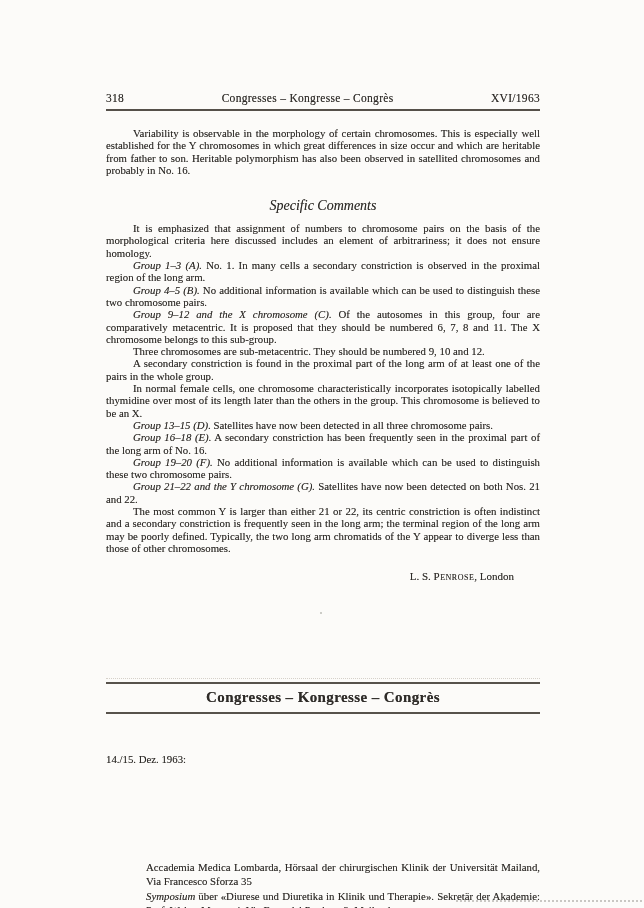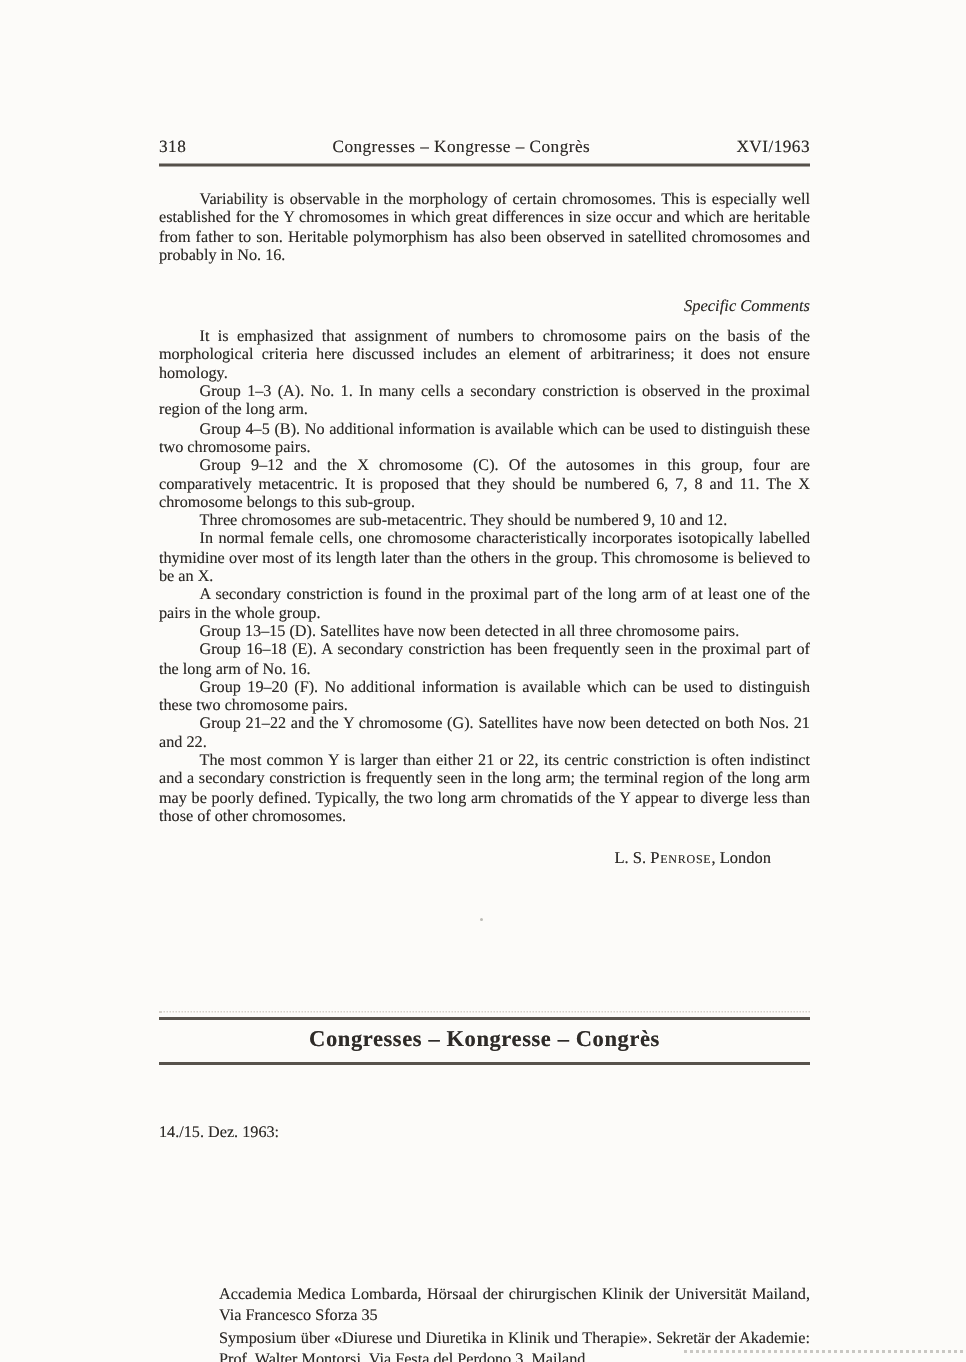--- a/index.html
+++ b/index.html
@@ -39,35 +39,35 @@
   .intro {
     margin: 16px 0 0 0;
     font-size: 10.8px;
     line-height: 12.3px;
     text-align: justify;
     text-indent: 27px;
     text-shadow: 0 0 0.4px rgba(46,43,40,0.5);
   }
   .section-heading {
     margin: 22px 0 8px 0;
-    text-align: right;
+    text-align: center;
     font-style: italic;
-    font-size: 11px;
+    font-size: 14px;
     font-weight: normal;
     text-shadow: 0 0 0.4px rgba(46,43,40,0.5);
   }
   .para {
     margin: 0;
     font-size: 10.8px;
     line-height: 12.3px;
     text-align: justify;
     text-indent: 27px;
     text-shadow: 0 0 0.4px rgba(46,43,40,0.5);
   }
-  .lead { }
+  .lead { font-style: italic; }
   .signature {
     margin: 16px 26px 0 0;
     text-align: right;
     font-size: 11px;
     text-shadow: 0 0 0.4px rgba(46,43,40,0.5);
   }
   .signature .smallcaps {
     font-variant: small-caps;
     letter-spacing: 0.5px;
   }
@@ -146,22 +146,22 @@
 
     <p class="intro">Variability is observable in the morphology of certain chromosomes. This is especially well established for the Y chromosomes in which great differences in size occur and which are heritable from father to son. Heritable polymorphism has also been observed in satellited chromosomes and probably in No. 16.</p>
 
     <h3 class="section-heading">Specific Comments</h3>
 
     <p class="para"><span class="lead"></span><span>It is emphasized that assignment of numbers to chromosome pairs on the basis of the morphological criteria here discussed includes an element of arbitrariness; it does not ensure homology.</span></p>
     <p class="para"><span class="lead">Group 1–3 (A).</span><span> No. 1. In many cells a secondary constriction is observed in the proximal region of the long arm.</span></p>
     <p class="para"><span class="lead">Group 4–5 (B).</span><span> No additional information is available which can be used to distinguish these two chromosome pairs.</span></p>
     <p class="para"><span class="lead">Group 9–12 and the X chromosome (C).</span><span> Of the autosomes in this group, four are comparatively metacentric. It is proposed that they should be numbered 6, 7, 8 and 11. The X chromosome belongs to this sub-group.</span></p>
     <p class="para"><span class="lead"></span><span>Three chromosomes are sub-metacentric. They should be numbered 9, 10 and 12.</span></p>
+    <p class="para"><span class="lead"></span><span>A secondary constriction is found in the proximal part of the long arm of at least one of the pairs in the whole group.</span></p>
     <p class="para"><span class="lead"></span><span>In normal female cells, one chromosome characteristically incorporates isotopically labelled thymidine over most of its length later than the others in the group. This chromosome is believed to be an X.</span></p>
-    <p class="para"><span class="lead"></span><span>A secondary constriction is found in the proximal part of the long arm of at least one of the pairs in the whole group.</span></p>
     <p class="para"><span class="lead">Group 13–15 (D).</span><span> Satellites have now been detected in all three chromosome pairs.</span></p>
     <p class="para"><span class="lead">Group 16–18 (E).</span><span> A secondary constriction has been frequently seen in the proximal part of the long arm of No. 16.</span></p>
     <p class="para"><span class="lead">Group 19–20 (F).</span><span> No additional information is available which can be used to distinguish these two chromosome pairs.</span></p>
     <p class="para"><span class="lead">Group 21–22 and the Y chromosome (G).</span><span> Satellites have now been detected on both Nos. 21 and 22.</span></p>
     <p class="para"><span class="lead"></span><span>The most common Y is larger than either 21 or 22, its centric constriction is often indistinct and a secondary constriction is frequently seen in the long arm; the terminal region of the long arm may be poorly defined. Typically, the two long arm chromatids of the Y appear to diverge less than those of other chromosomes.</span></p>
 
     <p class="signature"><span>L. S. </span><span class="smallcaps">Penrose</span><span>, London</span></p>
 
     <div class="dust-line"></div>
 

